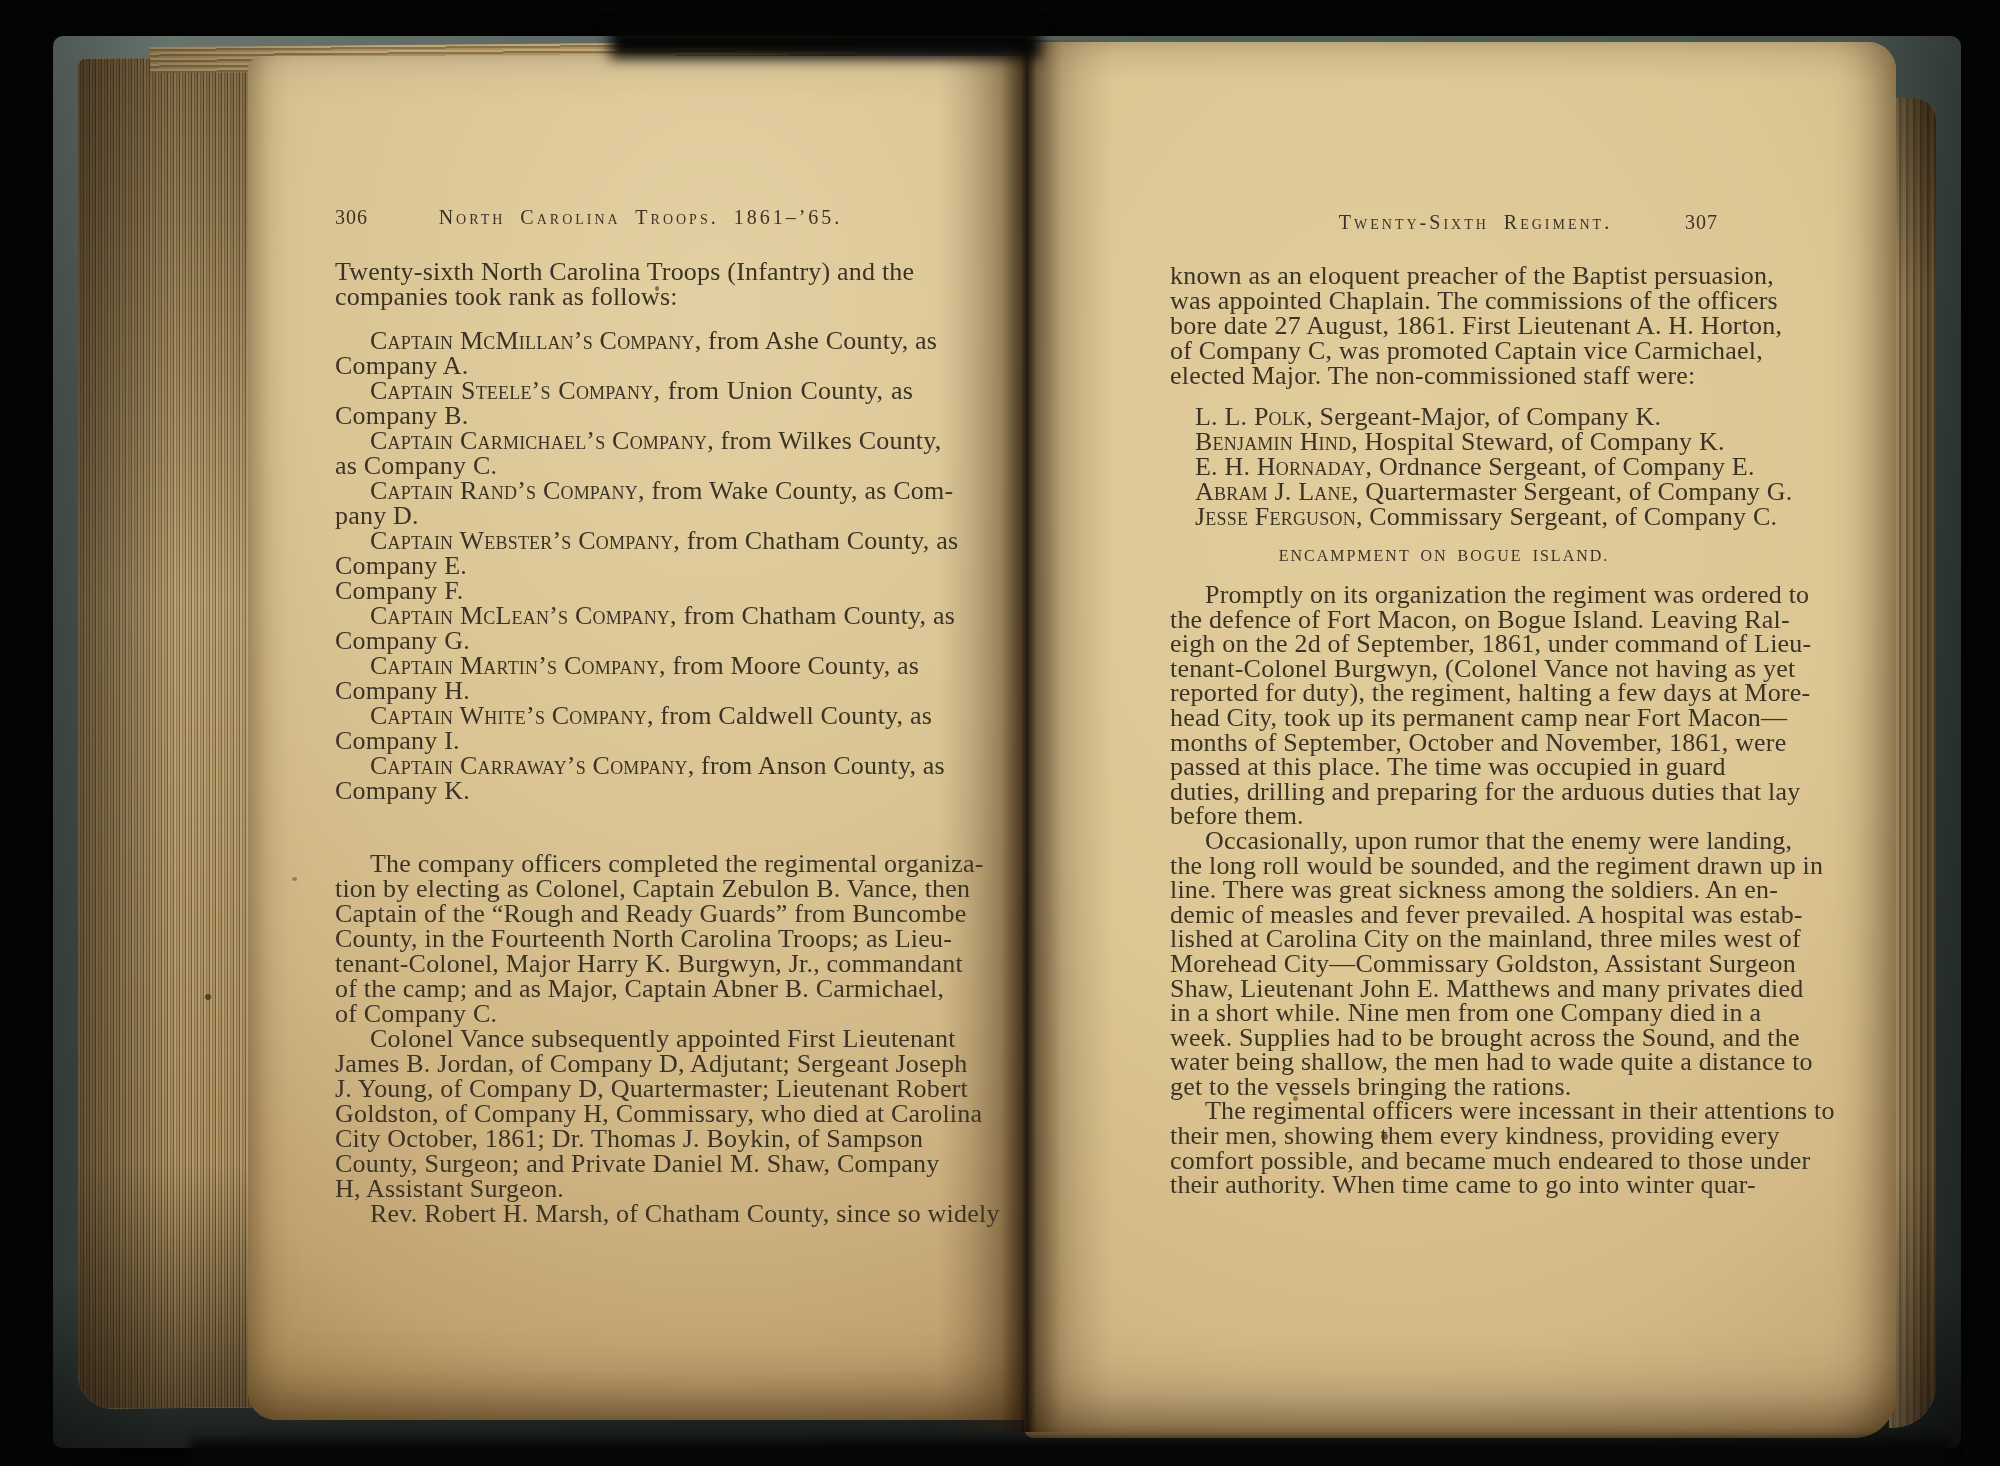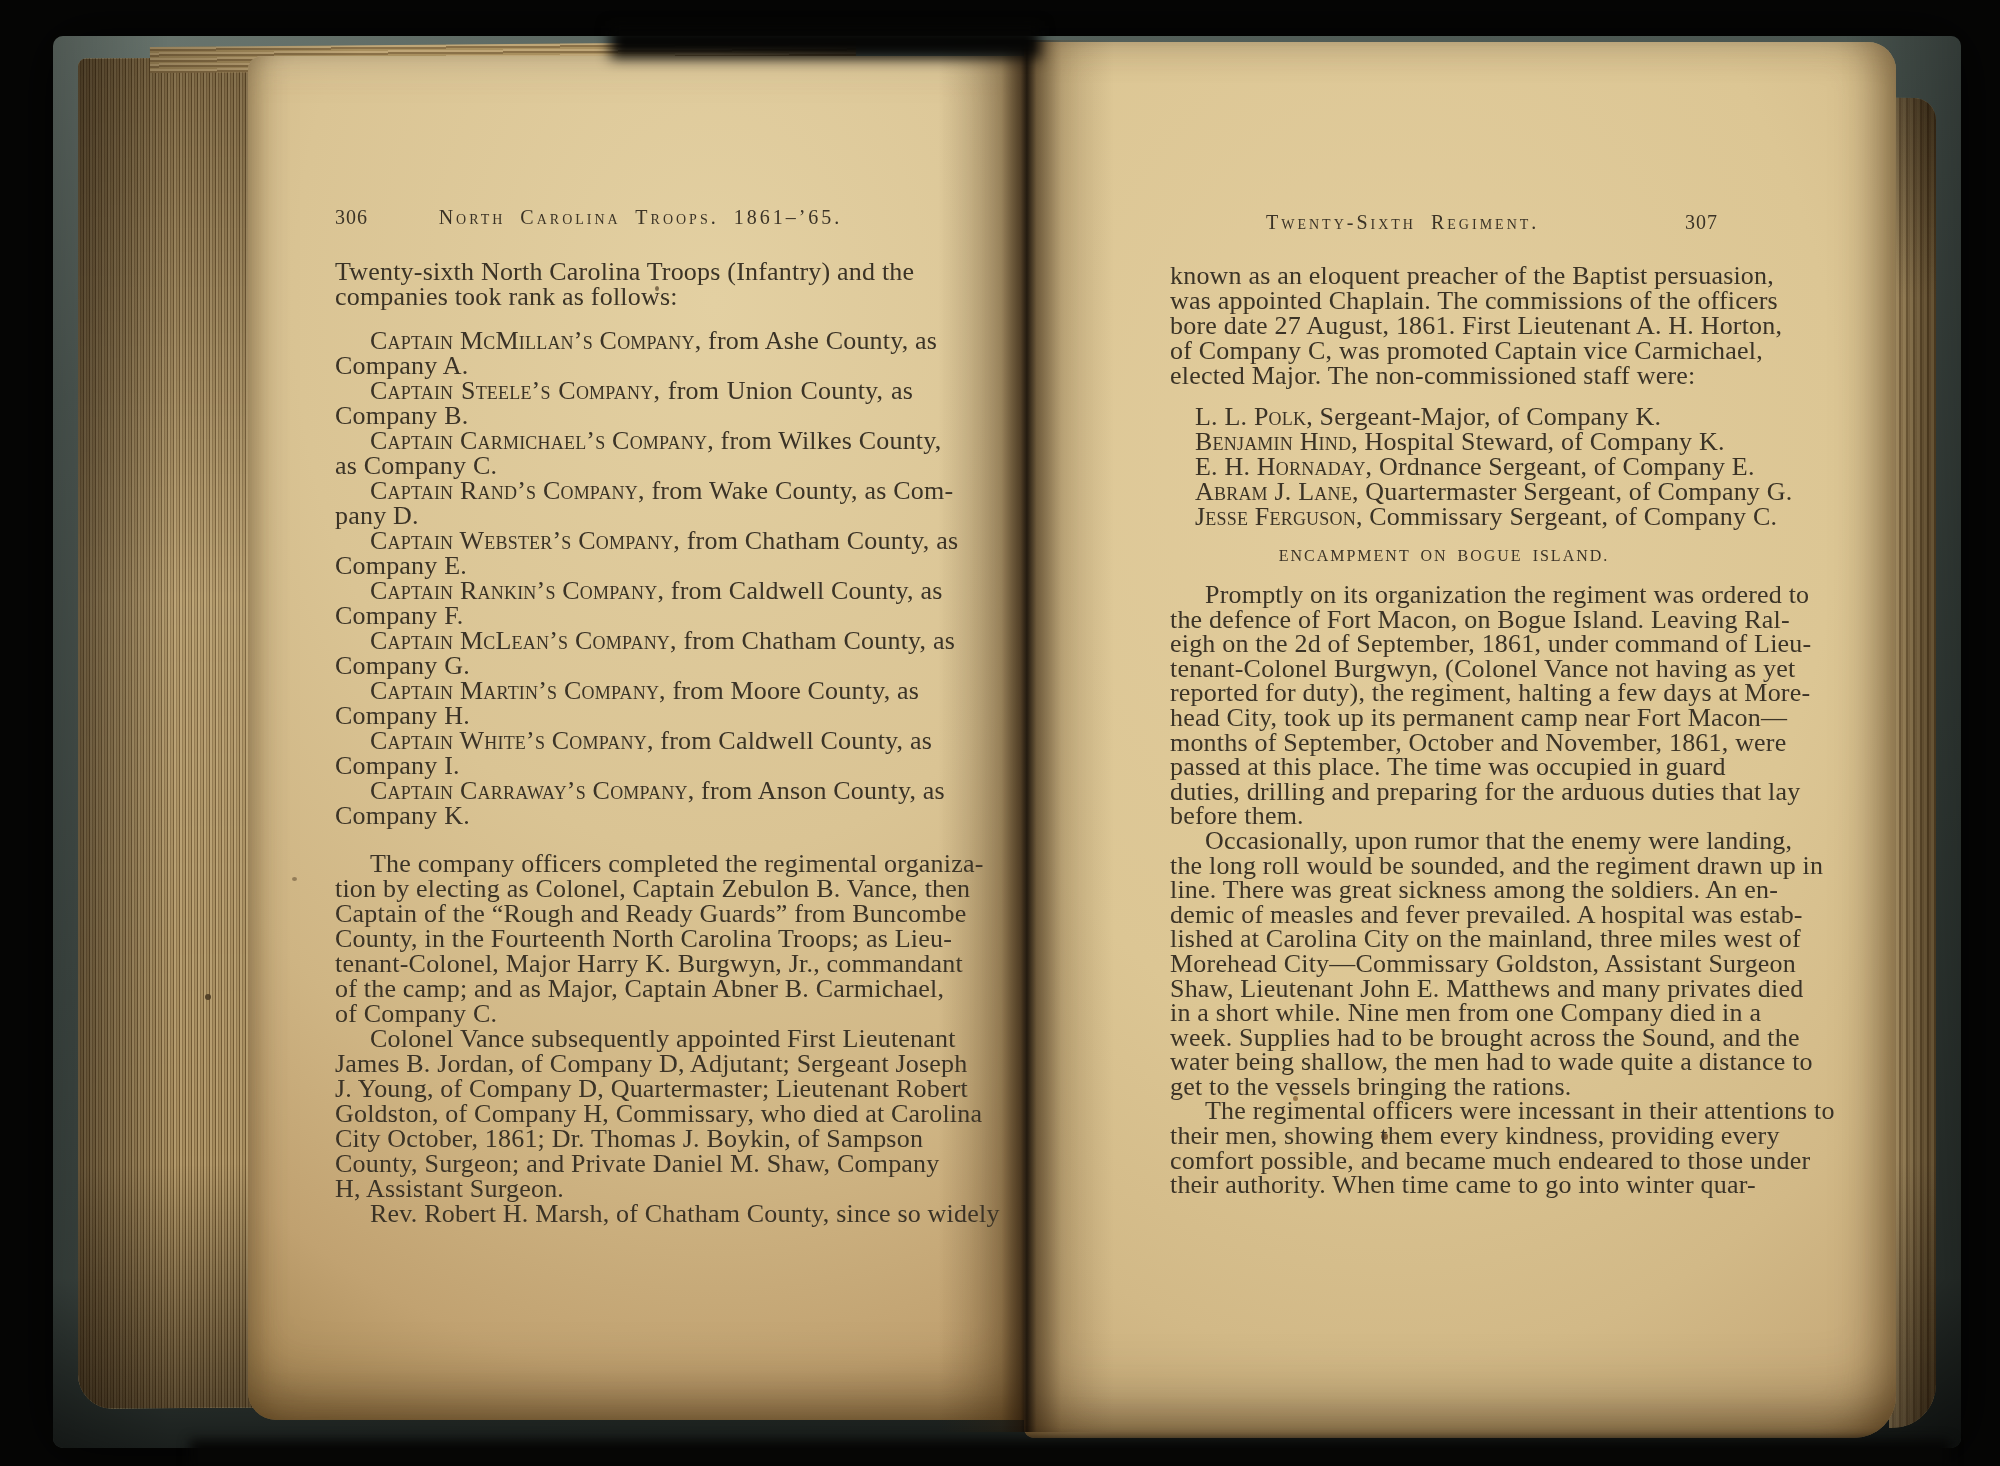--- a/index.html
+++ b/index.html
@@ -65,21 +65,21 @@
   .ln.ind{text-indent:35px;}
   .sc{font-variant:small-caps;}
   .staff .ln{text-indent:25px;}
 
   .pghead{display:flex;align-items:baseline;font-size:20px;color:#3b3326;}
   .running{font-variant:small-caps;letter-spacing:3px;word-spacing:7px;}
   .pagenum{letter-spacing:1px;}
   #lp-header{left:335px;top:206px;width:578px;position:absolute;}
   #lp-header .running{flex:1;text-align:center;}
   #rp-header{left:1170px;top:211px;width:548px;position:absolute;}
-  #rp-header .running{flex:1;text-align:left;padding-left:96px;}
+  #rp-header .running{flex:1;text-align:center;padding-left:96px;}
   #rp-header .pagenum{text-align:right;}
 
   #lp-intro{left:335px;top:259px;width:578px;}
   #lp-roster{left:335px;top:328px;width:578px;}
   #lp-body{left:335px;top:851px;width:578px;}
   #rp-chaplain{left:1170px;top:263px;width:548px;}
   #rp-staff{left:1170px;top:404px;width:548px;}
   #rp-heading{left:1170px;top:547px;width:548px;text-align:center;
       font-size:16px;letter-spacing:2px;word-spacing:4px;text-transform:uppercase;}
   #rp-body{left:1170px;top:583px;width:548px;}
@@ -117,21 +117,20 @@
       <div class="ln ind"><span class="sc">Captain McMillan’s Company,</span><span> from Ashe County, as</span></div>
       <div class="ln end"><span>Company A.</span></div>
       <div class="ln ind"><span class="sc">Captain Steele’s Company,</span><span> from Union County, as</span></div>
       <div class="ln end"><span>Company B.</span></div>
       <div class="ln ind"><span class="sc">Captain Carmichael’s Company,</span><span> from Wilkes County,</span></div>
       <div class="ln end"><span>as Company C.</span></div>
       <div class="ln ind"><span class="sc">Captain Rand’s Company,</span><span> from Wake County, as Com-</span></div>
       <div class="ln end"><span>pany D.</span></div>
       <div class="ln ind"><span class="sc">Captain Webster’s Company,</span><span> from Chatham County, as</span></div>
       <div class="ln end"><span>Company E.</span></div>
-      <div class="ln ind"><span class="sc">Captain Rankin’s Company,</span><span> from Caldwell County, as</span></div>
       <div class="ln end"><span>Company F.</span></div>
       <div class="ln ind"><span class="sc">Captain McLean’s Company,</span><span> from Chatham County, as</span></div>
       <div class="ln end"><span>Company G.</span></div>
       <div class="ln ind"><span class="sc">Captain Martin’s Company,</span><span> from Moore County, as</span></div>
       <div class="ln end"><span>Company H.</span></div>
       <div class="ln ind"><span class="sc">Captain White’s Company,</span><span> from Caldwell County, as</span></div>
       <div class="ln end"><span>Company I.</span></div>
       <div class="ln ind"><span class="sc">Captain Carraway’s Company,</span><span> from Anson County, as</span></div>
       <div class="ln end"><span>Company K.</span></div>
     </div>

